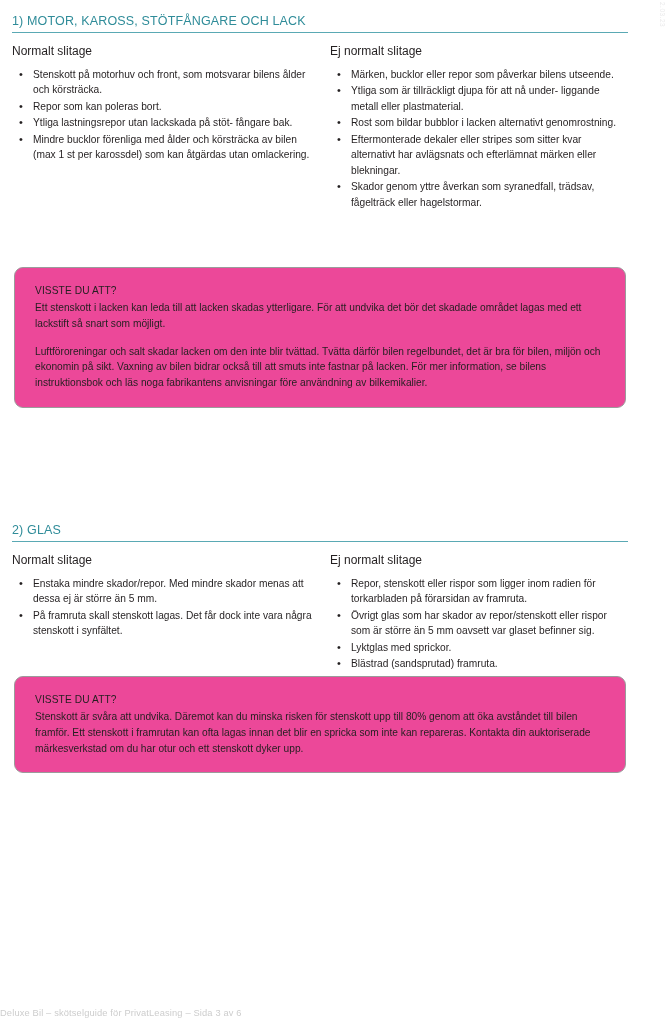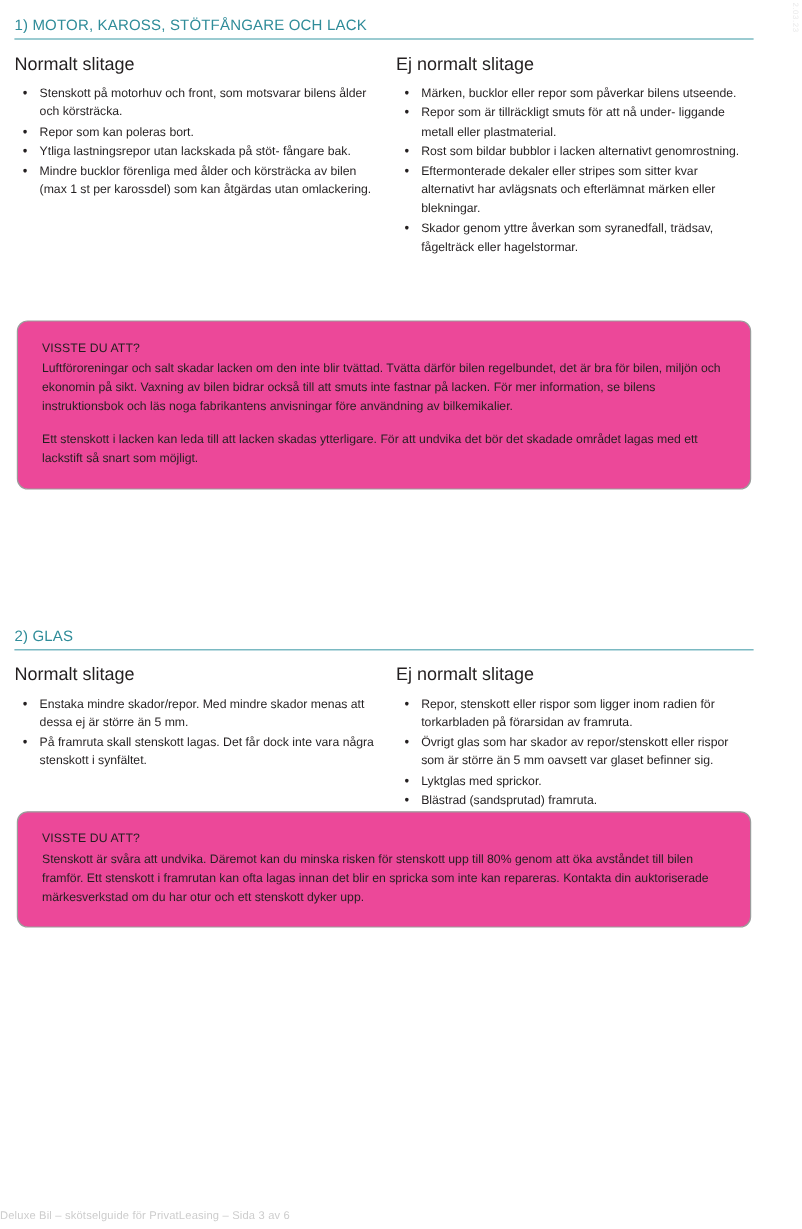--- a/index.html
+++ b/index.html
@@ -58,21 +58,21 @@
     display: flex;
     margin-top: 11px;
   }
   .col {
     box-sizing: border-box;
   }
   .col-left { width: 318px; padding-right: 14px; }
   .col-right { width: 298px; }
 
   .col-title {
-    font-size: 15px;
+    font-size: 12px;
     color: #231f20;
     margin: 0 0 7px 0;
     line-height: 1.3;
   }
 
   ul.wear-list {
     list-style: none;
     margin: 0;
     padding: 0;
   }
@@ -167,43 +167,43 @@
 
       <div class="col col-right">
         <div class="col-title">Ej normalt slitage</div>
         <ul class="wear-list">
           <li>
             <span class="bullet">•</span>
             <span>Märken, bucklor eller repor som påverkar bilens utseende.</span>
           </li>
           <li>
             <span class="bullet">•</span>
-            <span>Repor som är tillräckligt smuts för att nå under- liggande metall eller plastmaterial.</span>
+            <span>Ytliga som är tillräckligt djupa för att nå under- liggande metall eller plastmaterial.</span>
           </li>
           <li>
             <span class="bullet">•</span>
             <span>Rost som bildar bubblor i lacken alternativt genomrostning.</span>
           </li>
           <li>
             <span class="bullet">•</span>
             <span>Eftermonterade dekaler eller stripes som sitter kvar alternativt har avlägsnats och efterlämnat märken eller blekningar.</span>
           </li>
           <li>
             <span class="bullet">•</span>
             <span>Skador genom yttre åverkan som syranedfall, trädsav, fågelträck eller hagelstormar.</span>
           </li>
         </ul>
       </div>
     </div>
   </div>
 
   <div class="didyouknow" style="top:267px;">
     <div class="dyk-title">VISSTE DU ATT?</div>
+    <p class="dyk-para">Ett stenskott i lacken kan leda till att lacken skadas ytterligare. För att undvika det bör det skadade området lagas med ett lackstift så snart som möjligt.</p>
     <p class="dyk-para">Luftföroreningar och salt skadar lacken om den inte blir tvättad. Tvätta därför bilen regelbundet, det är bra för bilen, miljön och ekonomin på sikt. Vaxning av bilen bidrar också till att smuts inte fastnar på lacken. För mer information, se bilens instruktionsbok och läs noga fabrikantens anvisningar före användning av bilkemikalier.</p>
-    <p class="dyk-para">Ett stenskott i lacken kan leda till att lacken skadas ytterligare. För att undvika det bör det skadade området lagas med ett lackstift så snart som möjligt.</p>
   </div>
 
   <div class="section" style="top:481px;margin-top:42px;">
     <div class="section-heading">2) GLAS</div>
 
     <div class="columns">
       <div class="col col-left">
         <div class="col-title">Normalt slitage</div>
         <ul class="wear-list">
           <li>

